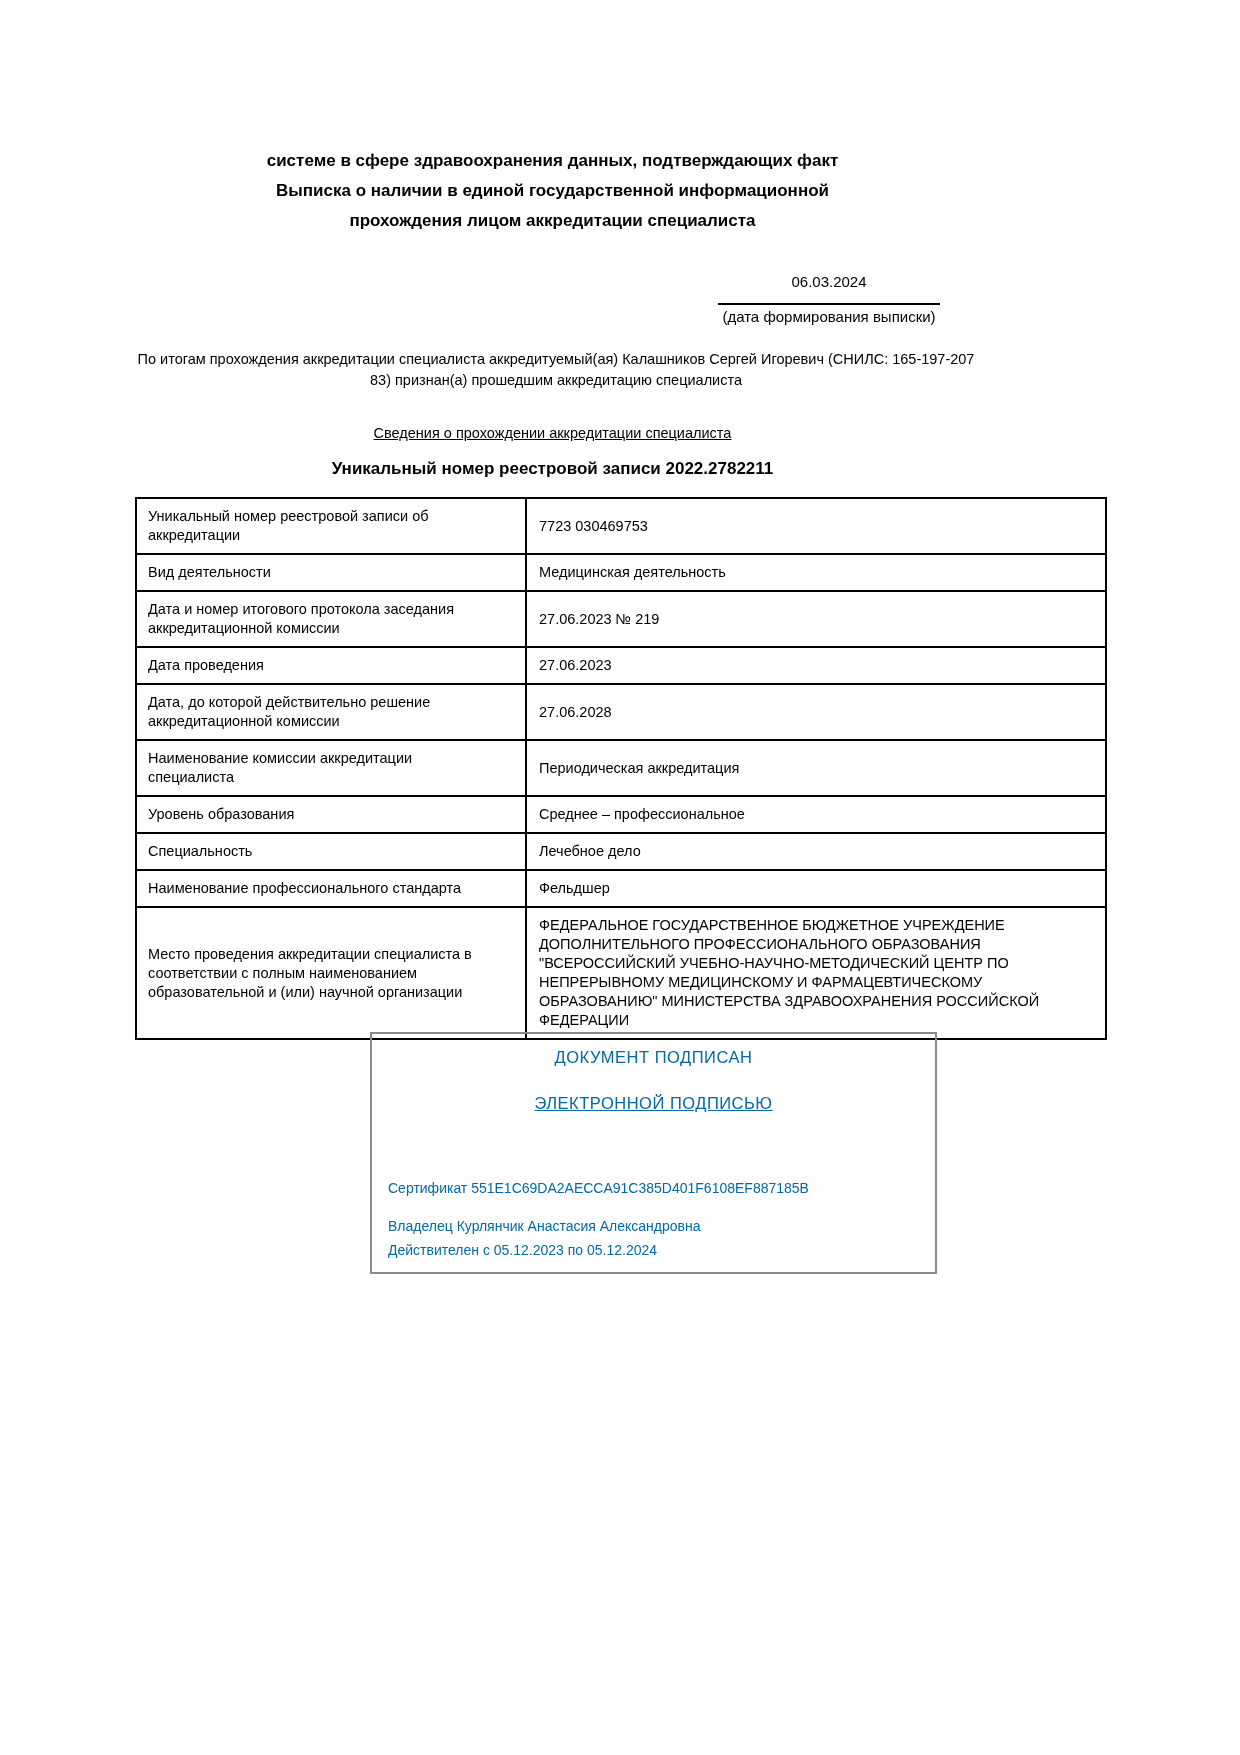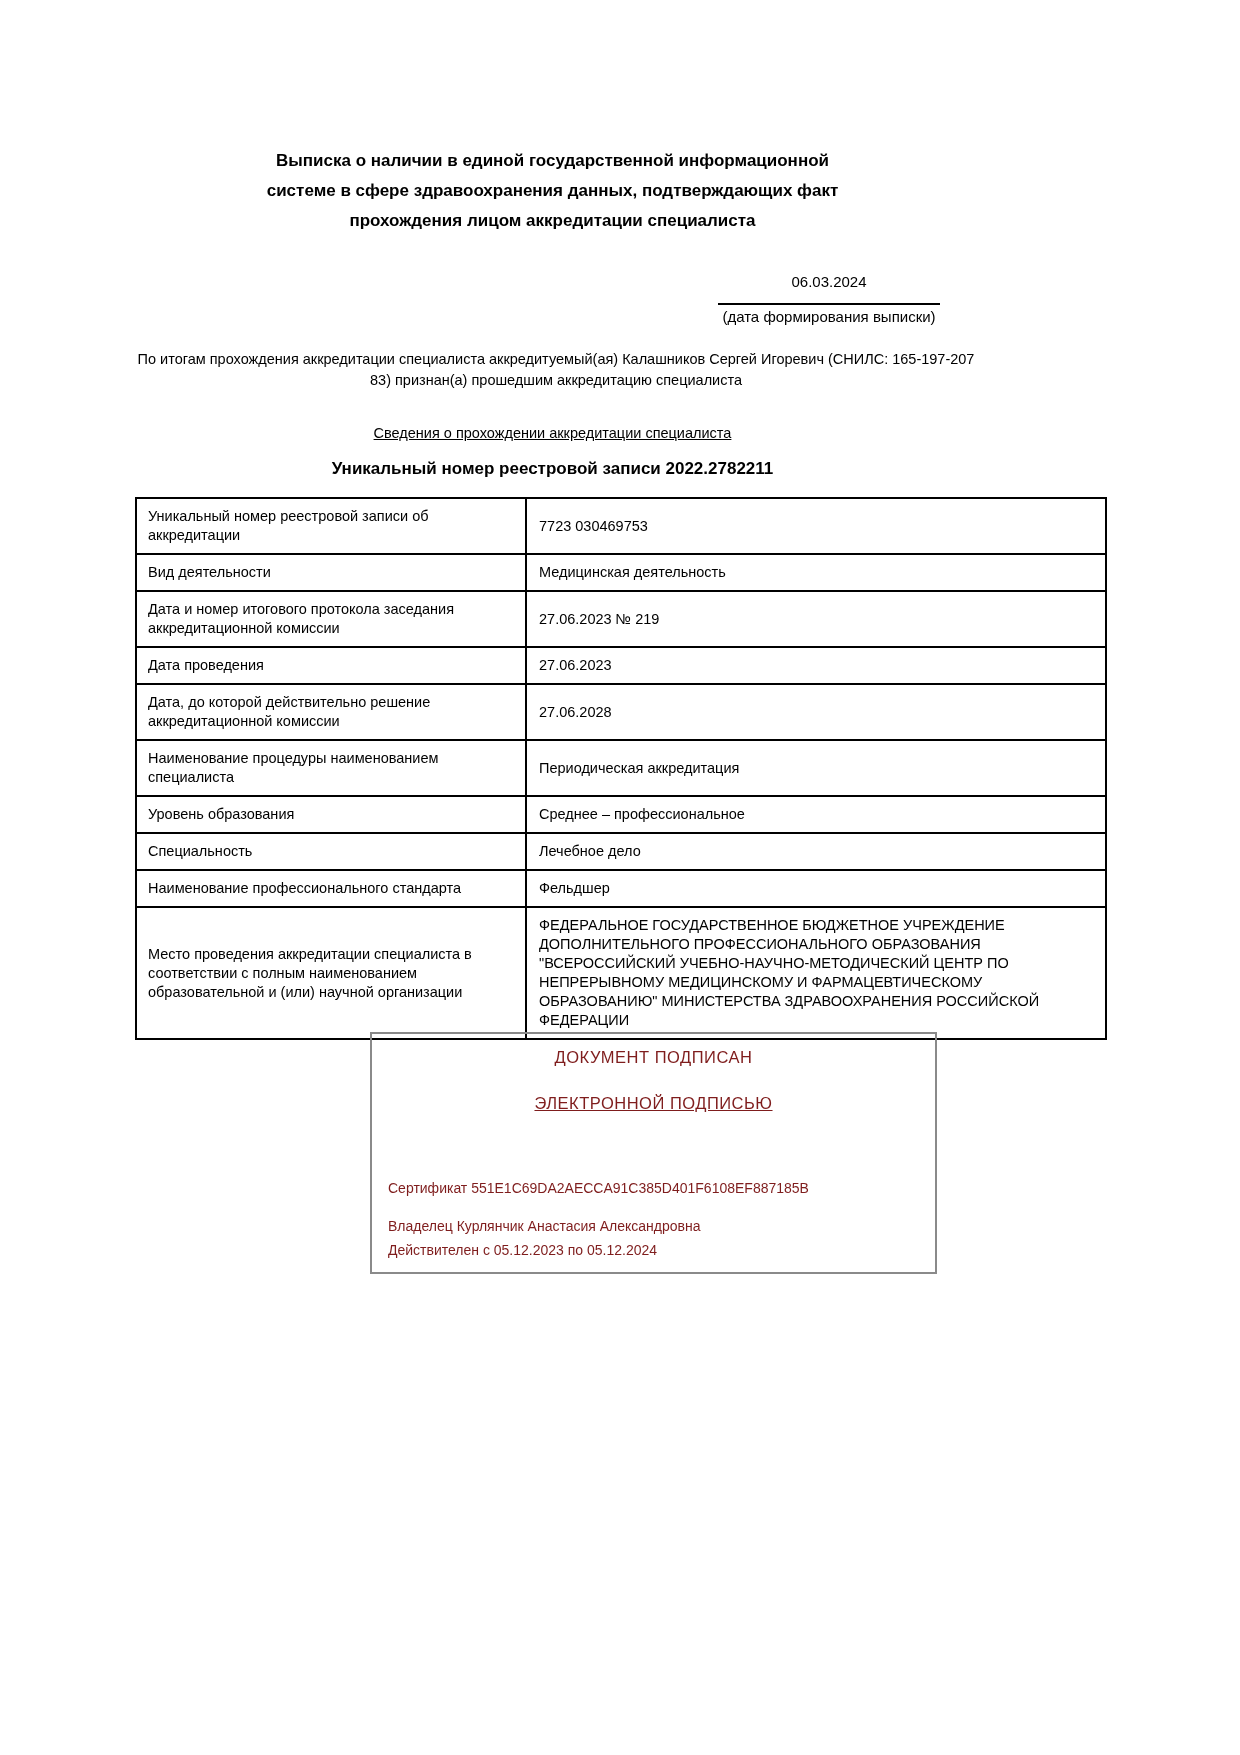--- a/index.html
+++ b/index.html
@@ -108,21 +108,21 @@
 
   
   .sig-box {
     position: absolute;
     top: 1032px;
     left: 370px;
     width: 567px;
     height: 242px;
     border: 2px solid #8a8a8a;
     box-sizing: border-box;
-    color: #7f1d1d;
+    color: #0369a1;
   }
   .sig-title {
     position: absolute;
     left: 0;
     width: 100%;
     text-align: center;
     font-size: 16.5px;
     letter-spacing: 0.5px;
   }
   .sig-title-1 { top: 14px; }
@@ -138,22 +138,22 @@
   .sig-cert  { top: 146px; }
   .sig-owner { top: 184px; }
   .sig-valid { top: 208px; }
 </style>
 </head>
 <body>
 
 <div class="page">
 
   <div class="doc-title">
+    <div>системе в сфере здравоохранения данных, подтверждающих факт</div>
     <div>Выписка о наличии в единой государственной информационной</div>
-    <div>системе в сфере здравоохранения данных, подтверждающих факт</div>
     <div>прохождения лицом аккредитации специалиста</div>
   </div>
 
   <div class="date-block">
     <div class="date-value">06.03.2024</div>
     <div class="date-caption">(дата формирования выписки)</div>
   </div>
 
   <div class="intro">По итогам прохождения аккредитации специалиста аккредитуемый(ая) Калашников Сергей Игоревич (СНИЛС: 165-197-207 83) признан(а) прошедшим аккредитацию специалиста</div>
 
@@ -183,21 +183,21 @@
       </tr>
       <tr>
         <td class="label-cell">Дата проведения</td>
         <td class="value-cell">27.06.2023</td>
       </tr>
       <tr>
         <td class="label-cell">Дата, до которой действительно решение аккредитационной комиссии</td>
         <td class="value-cell">27.06.2028</td>
       </tr>
       <tr>
-        <td class="label-cell">Наименование процедуры наименованием специалиста</td>
+        <td class="label-cell">Наименование комиссии аккредитации специалиста</td>
         <td class="value-cell">Периодическая аккредитация</td>
       </tr>
       <tr>
         <td class="label-cell">Уровень образования</td>
         <td class="value-cell">Среднее – профессиональное</td>
       </tr>
       <tr>
         <td class="label-cell">Специальность</td>
         <td class="value-cell">Лечебное дело</td>
       </tr>

